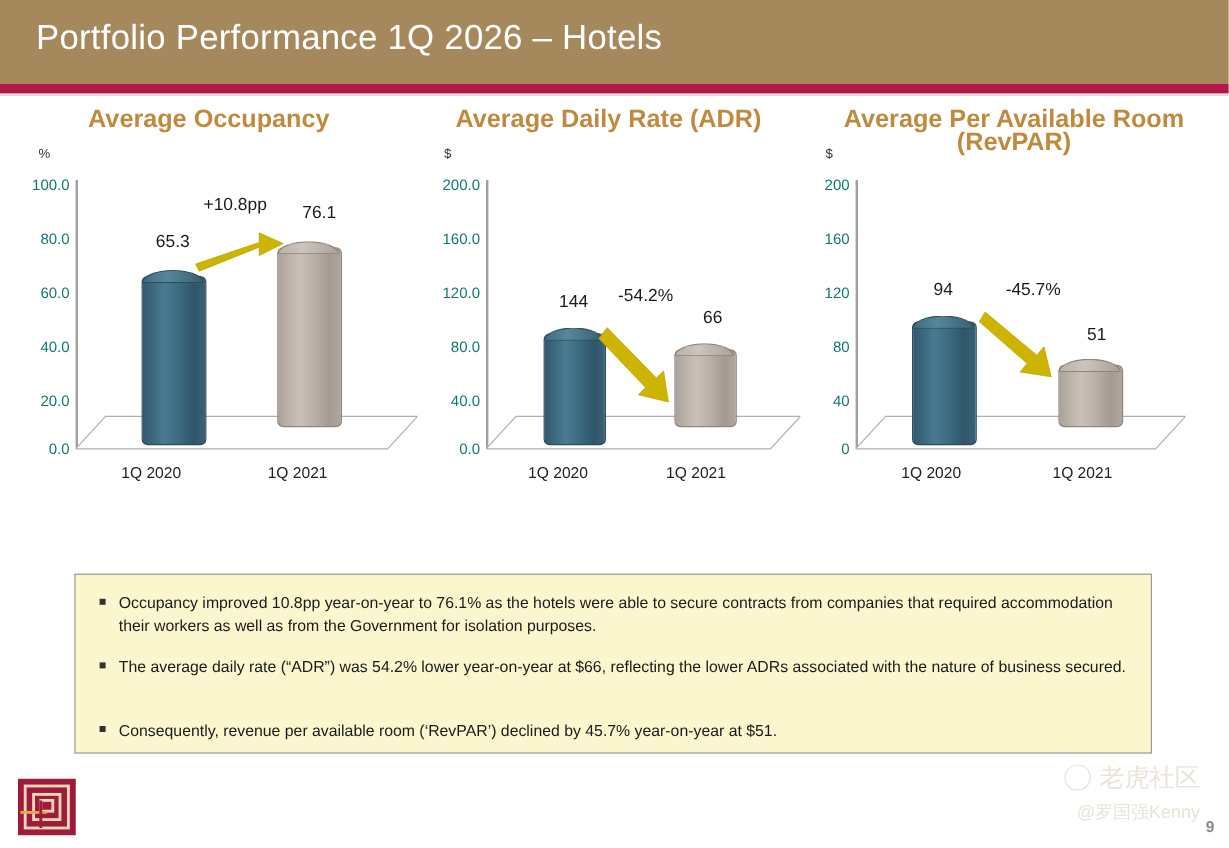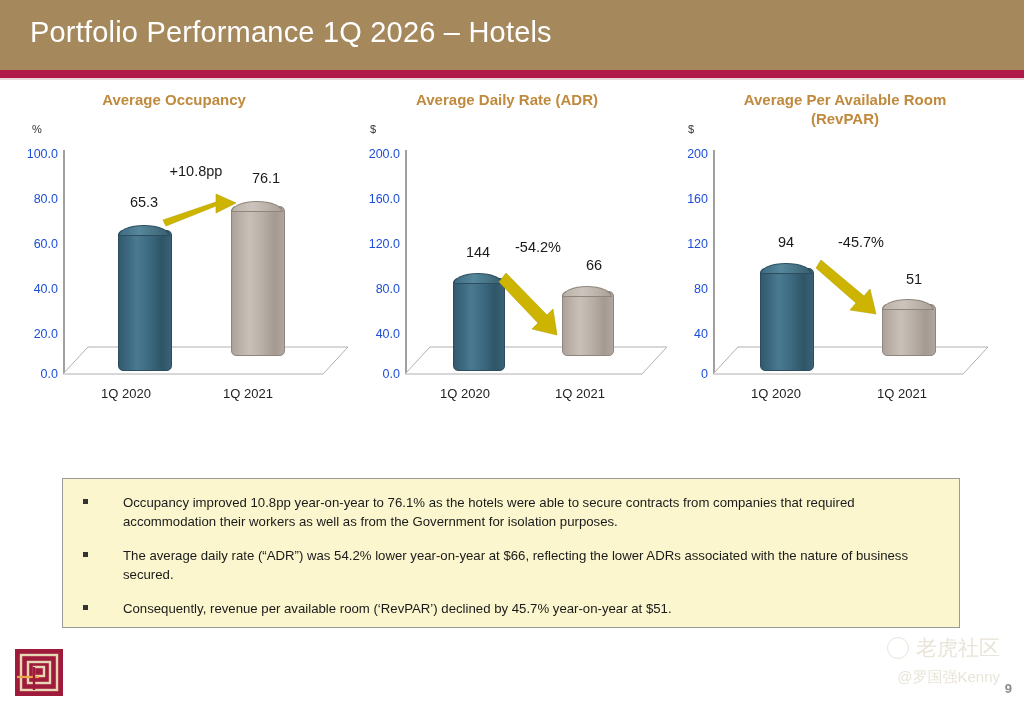--- a/index.html
+++ b/index.html
@@ -27,30 +27,30 @@
   }
   
   .charts{
     position:absolute;left:0;top:84px;width:1024px;height:320px;
   }
   .chart{
     position:absolute;top:0;height:320px;
   }
   .chart-title{
     position:absolute;top:6px;width:100%;text-align:center;
-    font-size:15px;font-weight:bold;color:#c08a3e;line-height:19px;
+    font-size:21px;font-weight:bold;color:#c08a3e;line-height:19px;
   }
   .unit-label{
     position:absolute;font-size:11px;color:#333;
   }
   .axis-line{
     position:absolute;background:#a0a0a0;
   }
   .ytick{
-    position:absolute;right:0;font-size:12.5px;color:#1d4ed8;
+    position:absolute;right:0;font-size:12.5px;color:#0f766e;
     text-align:right;white-space:nowrap;transform:translateY(-50%);
   }
   .xlabel{
     position:absolute;font-size:13px;color:#222;text-align:center;
     white-space:nowrap;transform:translateX(-50%);
   }
   .floor{
     position:absolute;
   }
   .bar-wrap{position:absolute;}
@@ -85,21 +85,21 @@
     position:absolute;font-size:14.5px;color:#1a1a1a;text-align:center;
     white-space:nowrap;transform:translateX(-50%);
   }
   .arrow-svg{position:absolute;overflow:visible;}
   
   .notes{
     position:absolute;left:62px;top:478px;width:898px;height:150px;
     background:#fbf6cd;border:1px solid #9a9a9a;box-sizing:border-box;
   }
   .note-row{
-    position:absolute;left:20px;right:14px;display:flex;gap:24px;
+    position:absolute;left:20px;right:14px;display:flex;
   }
   .bullet{
     width:16px;flex:0 0 16px;padding-top:5px;
   }
   .bullet i{
     display:block;width:5px;height:5px;background:#333;
   }
   .note-text{
     font-size:13.2px;color:#1a1a1a;line-height:18.5px;flex:1;
   }

